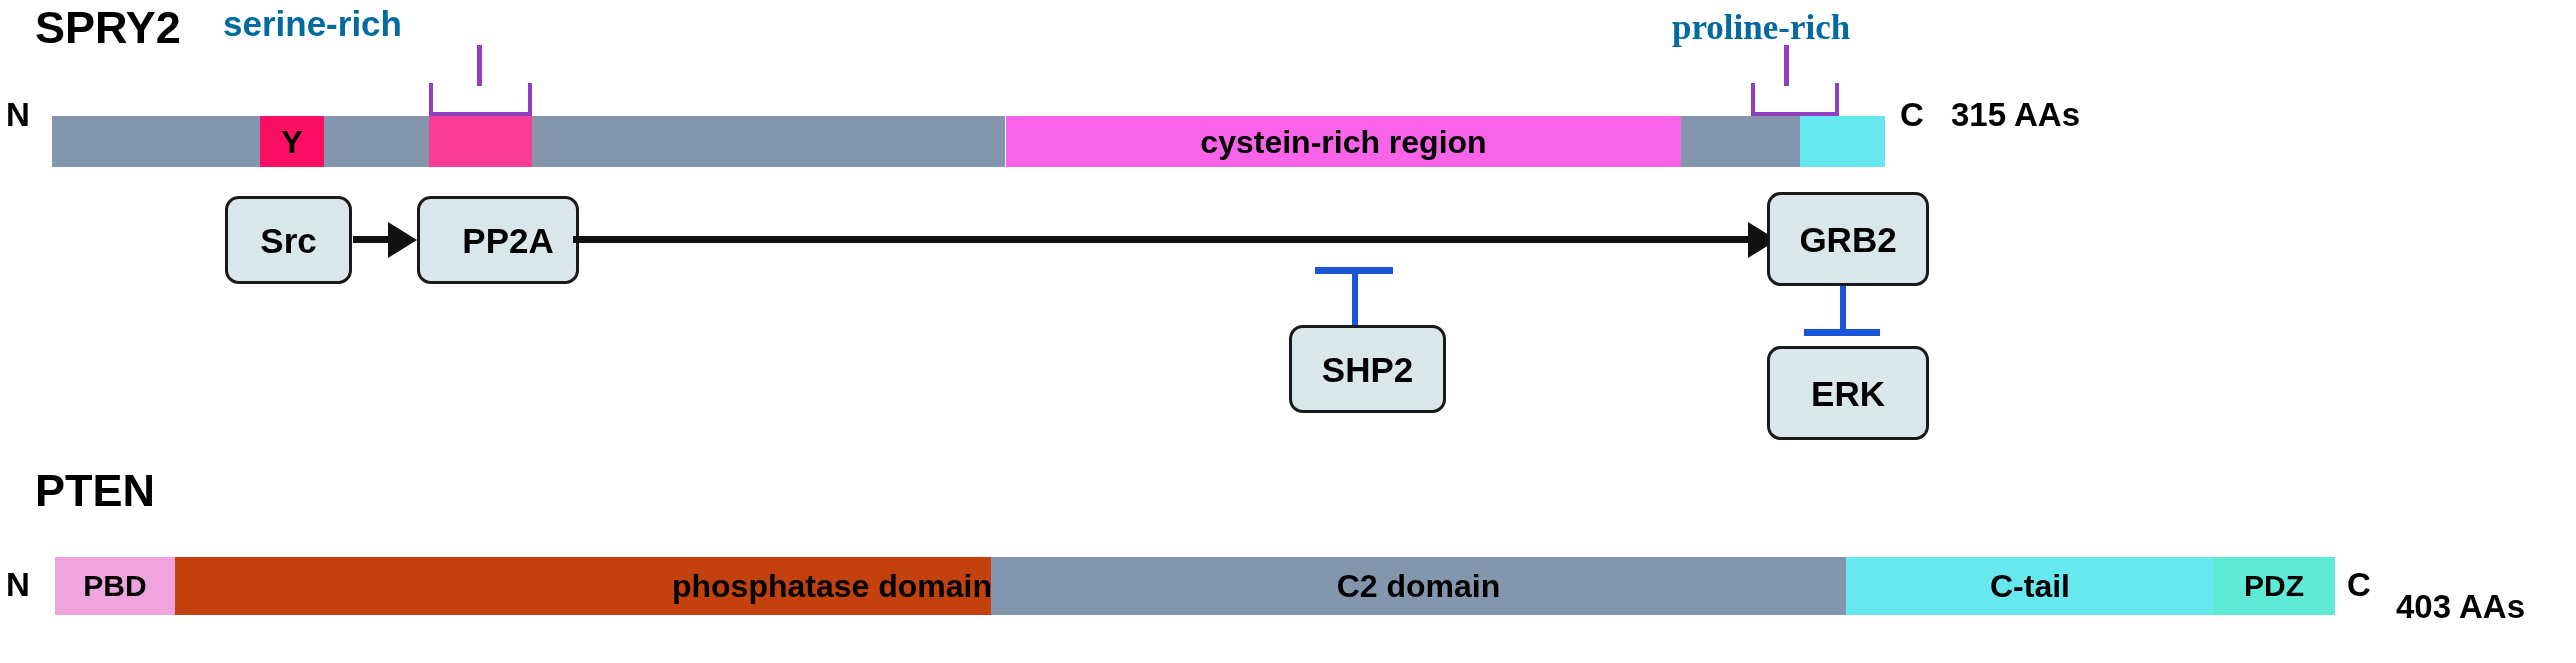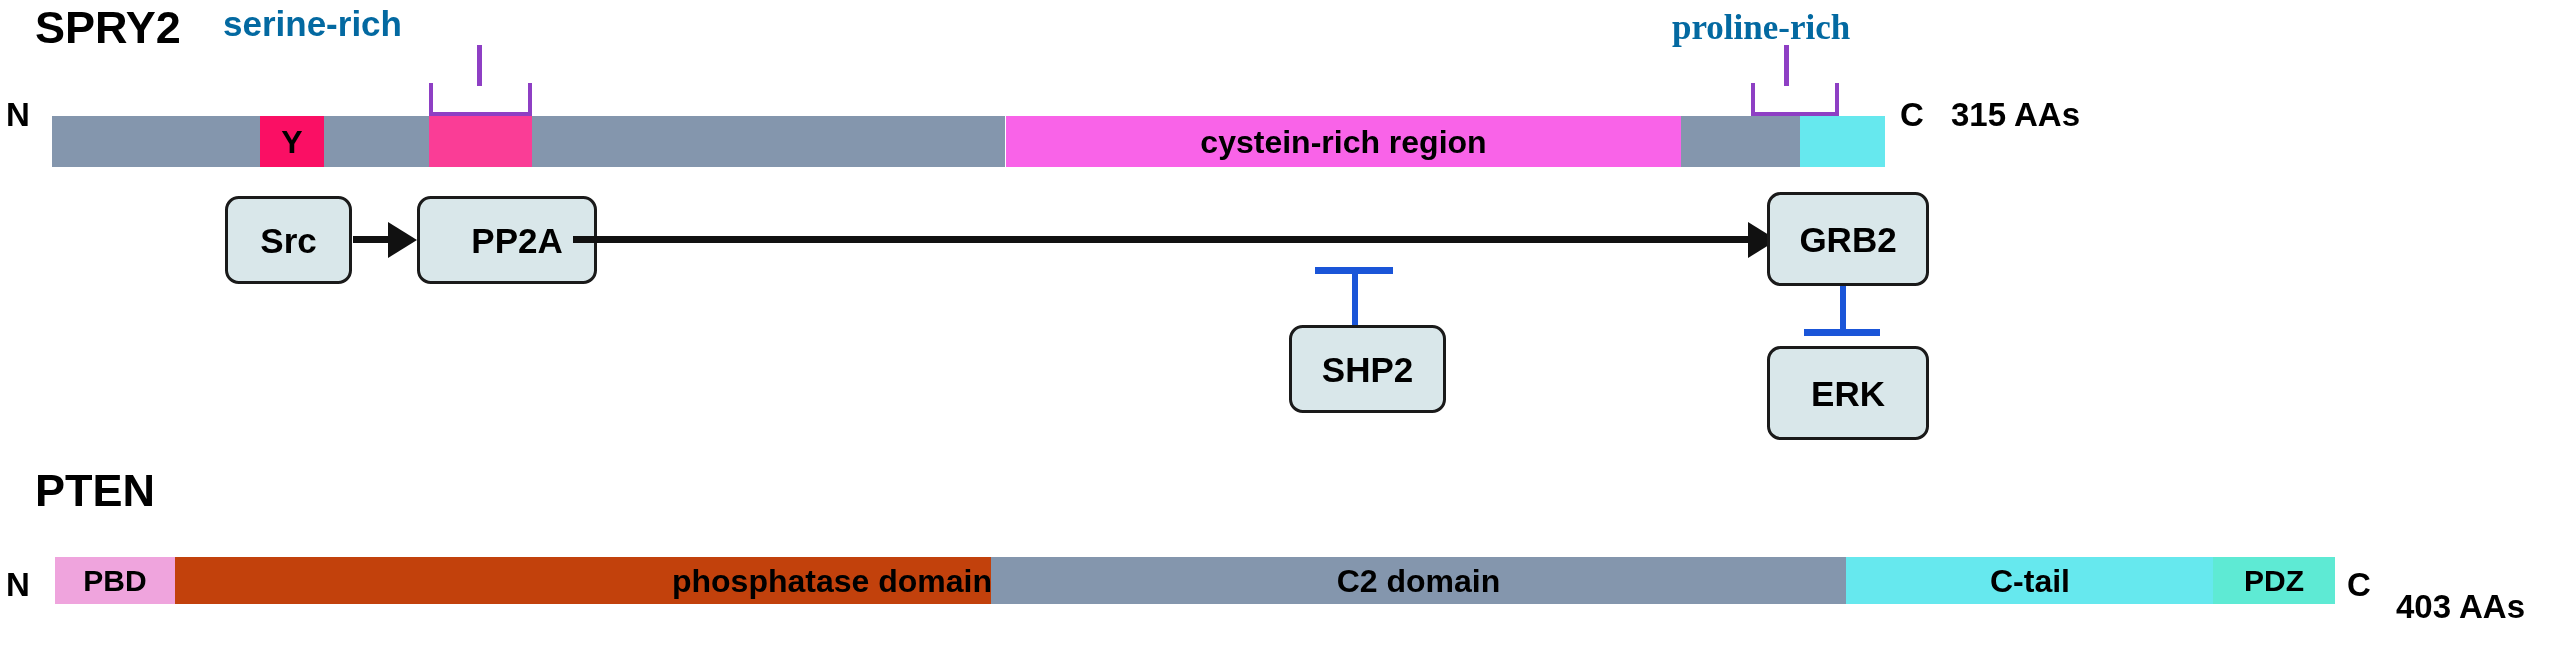--- a/index.html
+++ b/index.html
@@ -175,21 +175,21 @@
     <div class="seg" style="left:1748px; width:85px; background:#66e8ee;"></div>
   </div>
 
   <div class="node" style="left:225px; top:196px; width:127px; height:88px;">
     <span class="node-label">Src</span>
   </div>
 
   <div class="line-h" style="left:353px; top:236px; width:41px;"></div>
   <div class="arrowhead-right" style="left:388px; top:222px;"></div>
 
-  <div class="node" style="left:417px; top:196px; width:180px; height:88px;padding-left:20px;">
+  <div class="node" style="left:417px; top:196px; width:162px; height:88px;padding-left:20px;">
     <span class="node-label">PP2A</span>
   </div>
 
   <div class="line-h" style="left:573px; top:236px; width:1186px;"></div>
   <div class="arrowhead-right" style="left:1748px; top:222px;"></div>
 
   <div class="inhib-bar" style="left:1315px; top:267px; width:78px;"></div>
   <div class="inhib-stem" style="left:1352px; top:267px; height:61px;"></div>
 
   <div class="node" style="left:1289px; top:325px; width:157px; height:88px;">
@@ -206,21 +206,21 @@
   <div class="node" style="left:1767px; top:346px; width:162px; height:94px;">
     <span class="node-label">ERK</span>
   </div>
 
   <div class="protein-title" style="left:35px; top:465px;">PTEN</div>
 
   <div class="terminus" style="left:5.9px; top:566px;">N</div>
   <div class="terminus" style="left:2347px; top:566px;">C</div>
   <div class="aalen" style="left:2396px; top:588px;">403 AAs</div>
 
-  <div class="bar" style="left:55px; top:557px; width:2280px; height:47px;">
+  <div class="bar" style="left:55px; top:557px; width:2280px; height:58px;">
 
     <div class="seg" style="left:0px; width:120px; background:#efa4dd;">
       <span class="seg-label small">PBD</span>
     </div>
 
     <div class="seg" style="left:120px; width:817px; background:#c2410c;justify-content:flex-end;">
       <span class="seg-label">phosphatase domain</span>
     </div>
 
     <div class="seg" style="left:936px; width:855px; background:#8496ad;">

